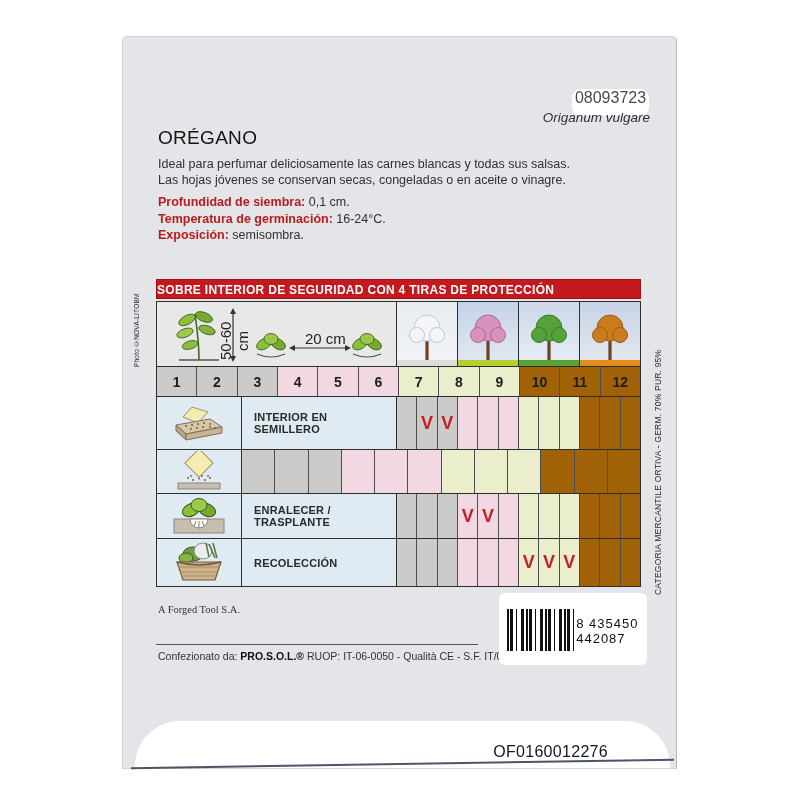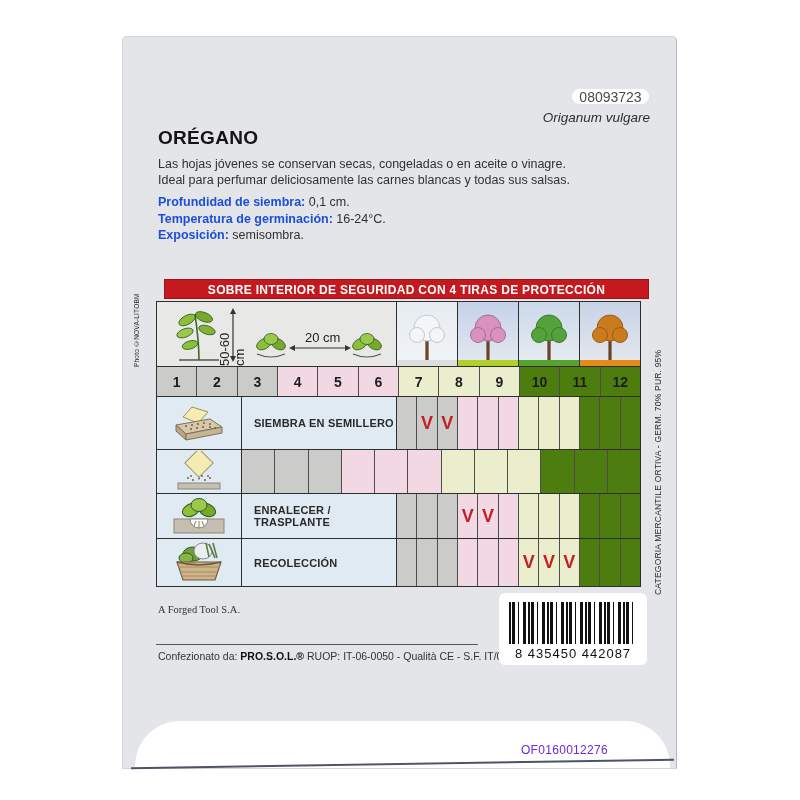--- a/index.html
+++ b/index.html
@@ -4,47 +4,47 @@
 <style>
   * { margin:0; padding:0; box-sizing:border-box; }
   html,body { width:800px; height:800px; background:#ffffff; font-family:"Liberation Sans", sans-serif; }
   .stage { position:relative; width:800px; height:800px; overflow:hidden; }
 
   .packet { position:absolute; left:122px; top:36px; width:555px; height:733px;
             background:#e4e5e8; border:1px solid #d2d4d9; border-right:1px solid #b4b8c1;
             border-radius:5px 5px 0 0; }
 
   
-  .code-badge { position:absolute; left:449px; top:52px; width:77px; height:15px; background:#ffffff;
-                border-radius:9px; font-size:14px; color:#4a4a4a; text-align:center; line-height:17px; }
+  .code-badge { position:absolute; left:449px; top:52px; width:77px; height:27px; background:#ffffff;
+                border-radius:9px; font-size:16px; color:#4a4a4a; text-align:center; line-height:17px; }
   .species { position:absolute; right:26px; top:73px; font-style:italic; font-size:13.5px; color:#2e2e2e; }
 
-  .title { position:absolute; left:35px; top:90px; font-size:19px; font-weight:bold; color:#141414; letter-spacing:.3px; }
+  .title { position:absolute; left:35px; top:90px; font-size:19px; font-weight:normal; color:#141414; letter-spacing:.3px; }
   .desc { position:absolute; left:35px; top:119px; font-size:12.5px; color:#303030; line-height:16px; }
   .specs { position:absolute; left:35px; top:157px; font-size:12.5px; color:#303030; line-height:16.5px; }
-  .specs b { color:#1d4ed8; }
+  .specs b { color:#b91c1c; }
 
   .banner { position:absolute; left:33px; top:242px; width:485px; height:20px; background:var(--banner-red,#c4191f);
-            color:#fff; font-size:12px; font-weight:bold; text-align:center; line-height:20px; letter-spacing:.3px;
-            border:1px solid #9d1318;margin-left:8px; }
+            color:#fff; font-size:12px; font-weight:bold; line-height:20px; letter-spacing:.3px;
+            border:1px solid #9d1318; }
 
   
   .vtext { position:absolute; writing-mode:vertical-rl; transform:rotate(180deg); color:#2a2a2a; white-space:nowrap; }
   .photo-credit { left:10px; top:264px; height:66px; font-size:6.5px; letter-spacing:.2px; }
   .side-note { right:13px; top:272px; height:286px; font-size:8.5px; letter-spacing:.2px; }
 
   
   .cal { position:absolute; left:33px; top:264px; width:485px; border:1px solid #2e2e2e; border-top:none; background:#fff; }
   .cal-row { display:flex; border-top:1px solid #2e2e2e; }
   .left-wide { width:240px; border-right:1px solid #2e2e2e; position:relative; }
   .months { flex:1; display:flex; }
   .m-cell { flex:1; border-left:1px solid #4d4d4d; position:relative; display:flex; align-items:center; justify-content:center; }
   .m-cell:first-child { border-left:none; }
   .winter { background:#cbcbc9; } .spring { background:#f2d8e3; }
-  .summer { background:#ebeecd; } .autumn { background:#4d7c0f; }
+  .summer { background:#ebeecd; } .autumn { background:#a16207; }
 
   .illus-row { height:65px; }
   .plants-cell { background:#e8e8e6; }
   .season-cell { flex:1; border-left:1px solid #2e2e2e; position:relative; overflow:hidden; }
   .season-cell:first-child { border-left:none; }
   .sky-winter { background:linear-gradient(#e6ecf2,#f2f4f6); }
   .sky-spring { background:linear-gradient(#c4d2e8,#e4e9f1); }
   .sky-summer { background:linear-gradient(#ccd9e9,#e7edf3); }
   .sky-autumn { background:linear-gradient(#c7d3e6,#e6e9ee); }
   .ground { position:absolute; left:0; right:0; bottom:0; height:6px; }
@@ -59,54 +59,54 @@
 
   #data-rows .cal-row:nth-child(1) { height:53px; }
   #data-rows .cal-row:nth-child(2) { height:44px; }
   #data-rows .cal-row:nth-child(3) { height:45px; }
   #data-rows .cal-row:nth-child(4) { height:48px; }
   .icon-cell { width:85px; background:#dfeaf3; border-right:1px solid #2e2e2e; display:flex; align-items:center; justify-content:center; }
   .label-cell { width:155px; background:#dfeaf3; border-right:1px solid #2e2e2e; display:flex; align-items:center;
                 font-size:11px; font-weight:bold; color:#2a2a2a; padding-left:12px; letter-spacing:.2px; }
   .check { color:var(--check-red,#c32026); font-weight:900; font-size:18px; transform:scaleY(1.05); }
 
-  .measure-label { position:absolute; font-size:13px; color:#222; }
+  .measure-label { position:absolute; font-size:15px; color:#222;text-align:center; }
   .rot { writing-mode:vertical-rl; transform:rotate(180deg); }
 
   
   .company { position:absolute; left:35px; top:566px; font-size:10.5px; color:#333; line-height:13px;font-family:Liberation Serif, serif; }
   .divider { position:absolute; left:33px; top:607px; width:322px; height:1px; background:#555; }
   .packaging { position:absolute; left:35px; top:613px; font-size:10.5px; color:#333; }
   .packaging b { color:#111; }
 
   .barcode { position:absolute; left:376px; top:556px; width:148px; height:72px; background:#fff; border-radius:6px;
-             display:flex; flex-direction:column; align-items:center; justify-content:flex-end; padding:6px 8px 4px; }
+             display:flex; flex-direction:row; align-items:center; justify-content:flex-end; padding:6px 8px 4px; }
   .bars { width:128px; height:42px;
           background:repeating-linear-gradient(90deg,#111 0 2px,#fff 2px 3px,#111 3px 6px,#fff 6px 9px,#111 9px 10px,#fff 10px 14px,#111 14px 17px,#fff 17px 19px); }
   .bc-digits { font-size:13px; color:#111; letter-spacing:1px; margin-top:2px; font-family:"Liberation Sans",sans-serif; }
 
   .flap { position:absolute; left:12px; right:6px; bottom:0; height:47px; background:#ffffff;
           border-radius:45px 45px 0 0; }
-  .batch { position:absolute; right:62px; top:22px; font-size:12px; color:#6d28d9; letter-spacing:.3px; }
+  .batch { position:absolute; right:62px; top:22px; font-size:16px; color:#0f172a; letter-spacing:.3px; }
   .bottom-line { position:absolute; left:8px; bottom:3px; width:543px; height:2px; background:#4e5468; transform:rotate(-0.9deg); }
 </style>
 </head>
 <body>
 
 <div class="stage">
   <div class="packet">
 
     <div class="code-badge">08093723</div>
     <div class="species">Origanum vulgare</div>
 
     <div class="title">ORÉGANO</div>
 
     <div class="desc">
+      <div>Ideal para perfumar deliciosamente las carnes blancas y todas sus salsas.</div>
       <div>Las hojas jóvenes se conservan secas, congeladas o en aceite o vinagre.</div>
-      <div>Ideal para perfumar deliciosamente las carnes blancas y todas sus salsas.</div>
     </div>
 
     <div class="specs">
       <div><b>Profundidad de siembra:</b><span> 0,1 cm.</span></div>
       <div><b>Temperatura de germinación:</b><span> 16-24°C.</span></div>
       <div><b>Exposición:</b><span> semisombra.</span></div>
     </div>
 
     <div class="banner">SOBRE INTERIOR DE SEGURIDAD CON 4 TIRAS DE PROTECCIÓN</div>
 
@@ -223,21 +223,21 @@
                   <circle cx="34" cy="20" r="1"></circle>
                   <circle cx="40" cy="21" r="1"></circle>
                   <circle cx="21" cy="26" r="1"></circle>
                   <circle cx="27" cy="25" r="1"></circle>
                   <circle cx="33" cy="24" r="1"></circle>
                   <circle cx="40" cy="24" r="1"></circle>
                   <circle cx="45" cy="25" r="1"></circle>
                 </g>
               </svg>
             </div>
-            <div class="label-cell">SIEMBRA EN SEMILLERO</div>
+            <div class="label-cell">INTERIOR EN SEMILLERO</div>
             <div class="months">
               <div class="m-cell winter"></div>
               <div class="m-cell winter">
                 <span class="check">V</span>
               </div>
               <div class="m-cell winter">
                 <span class="check">V</span>
               </div>
               <div class="m-cell spring"></div>
               <div class="m-cell spring"></div>

